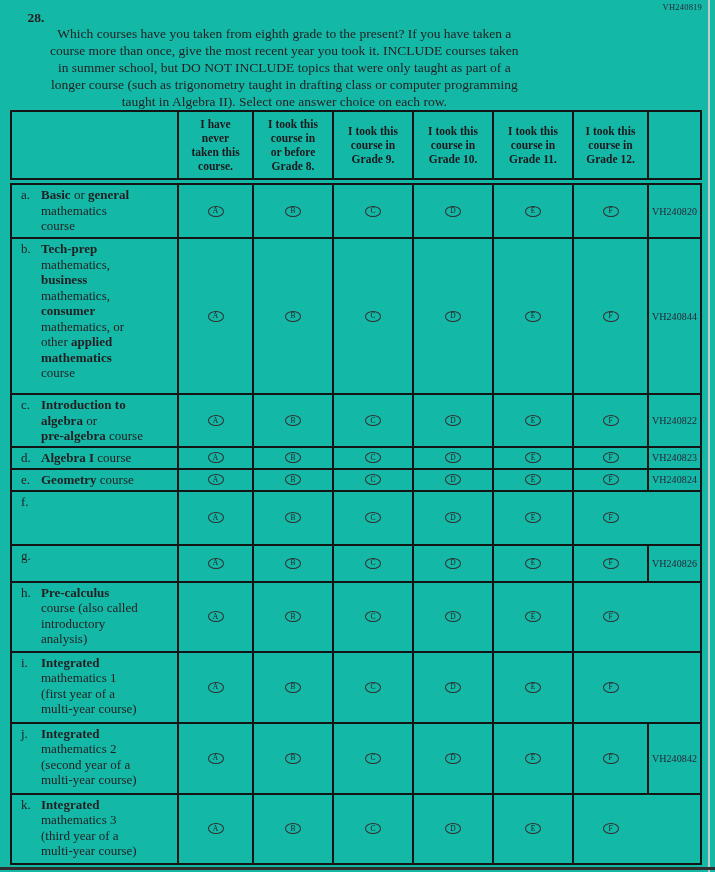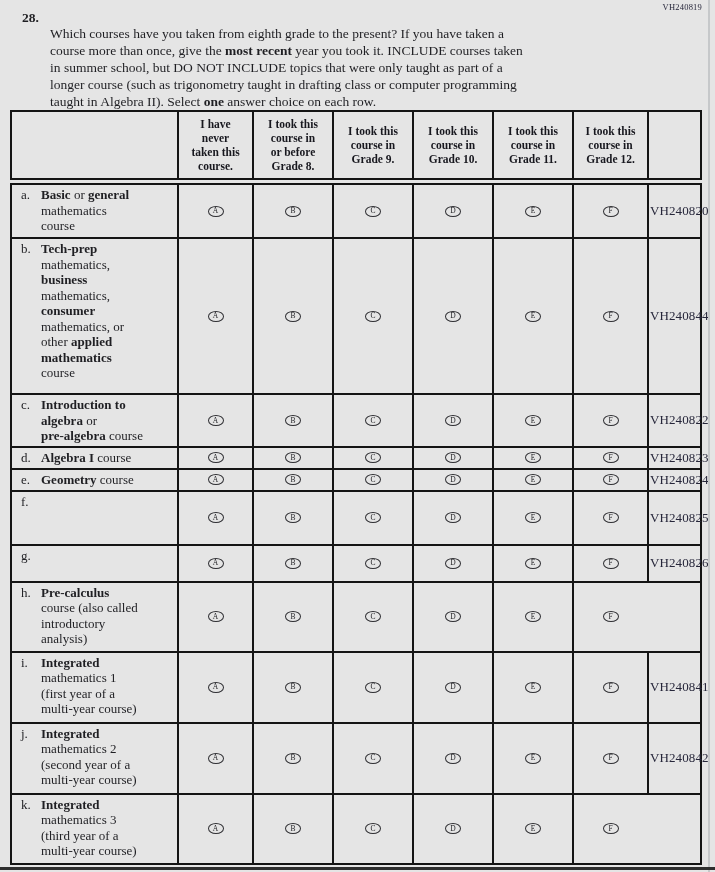--- a/index.html
+++ b/index.html
@@ -1,20 +1,20 @@
 <!DOCTYPE html>
 <html><head>
 <meta charset="utf-8">
 <style>
   html,body { margin:0; padding:0; }
   .page {
     position: relative;
     width: 715px;
     height: 872px;
-    background: #e5e5e5;
+    background: #14b8a6;
     font-family: "Liberation Serif", "DejaVu Serif", serif;
     color: #1f1f23;
     overflow: hidden;
   }
   
   .edge-right {
     position:absolute; top:0; bottom:0; left:708px; width:2px;
     background:#c6c8ca;
   }
   .edge-bottom {
@@ -22,25 +22,25 @@
     background:#2e2e2e;
   }
   .page-code {
     position:absolute; top:2px; right:13px;
     font-size:8.5px; color:#26263a; letter-spacing:0.2px;
   }
   
   .question {
     position:absolute; top:9px; left:22px; width:640px;
     display:flex; align-items:flex-start;
-    font-size:13.5px; line-height:17px;
+    font-size:13.5px; line-height:17px;text-align:center;
   }
   .qnum { font-weight:bold; width:28px; flex:0 0 28px; }
   .qtext { white-space:pre-line;margin-top:16px; }
-  .qtext b { font-weight:bold; }
+  .qtext b { font-weight:normal; }
   
   .qtable { position:absolute; left:10px; top:110px; width:692px; }
   .grid8 {
     display:grid;
     grid-template-columns:165px 75px 80px 80px 80px 80px 75px 1fr;
   }
   .thead {
     border:2px solid #141414;
     margin-bottom:3px;
     background:transparent;
@@ -76,21 +76,21 @@
   .rowletter { flex:0 0 20px; width:20px; }
   .rowtext { white-space:pre-line; flex:1; }
   .rowtext b { font-weight:bold;font-family:Liberation Serif, serif; }
   .bubble {
     display:inline-flex; align-items:center; justify-content:center;
     width:16px; height:11px;
     border:1.2px solid #2f2f33; border-radius:50%;
     font-size:7.5px; line-height:1; color:#222226;
     box-sizing:border-box;
   }
-  .code-cell { font-size:13px; color:#26263a; letter-spacing:0.1px; }
+  .code-cell { font-size:10px; color:#26263a; letter-spacing:0.1px; }
 </style>
 </head>
 <body>
 
 <div class="page">
   <div class="page-code">VH240819</div>
 
   <div class="question">
     <span class="qnum">28.</span>
     <div class="qtext" id="question-text"><span>Which courses have you taken from eighth grade to the present? If you have taken a
@@ -278,21 +278,20 @@
           </div>
           <div class="cell">
             <span class="bubble">D</span>
           </div>
           <div class="cell">
             <span class="bubble">E</span>
           </div>
           <div class="cell">
             <span class="bubble">F</span>
           </div>
-          <div class="cell code-cell">VH240825</div>
         </div>
         <div class="trow grid8" style="min-height: 37px;">
           <div class="cell label-cell">
             <span class="rowletter">g.</span>
           </div>
           <div class="cell">
             <span class="bubble">A</span>
           </div>
           <div class="cell">
             <span class="bubble">B</span>
@@ -357,21 +356,20 @@
           </div>
           <div class="cell">
             <span class="bubble">D</span>
           </div>
           <div class="cell">
             <span class="bubble">E</span>
           </div>
           <div class="cell">
             <span class="bubble">F</span>
           </div>
-          <div class="cell code-cell">VH240841</div>
         </div>
         <div class="trow grid8" style="min-height: 71px;">
           <div class="cell label-cell">
             <span class="rowletter">j.</span>
             <div class="rowtext"><b>Integrated</b><span>
 mathematics 2
 (second year of a
 multi-year course)</span></div>
           </div>
           <div class="cell">

